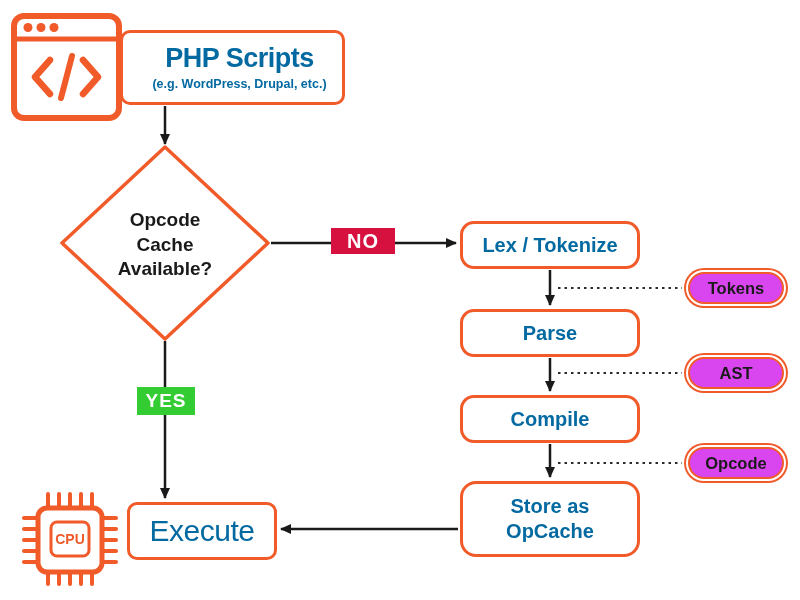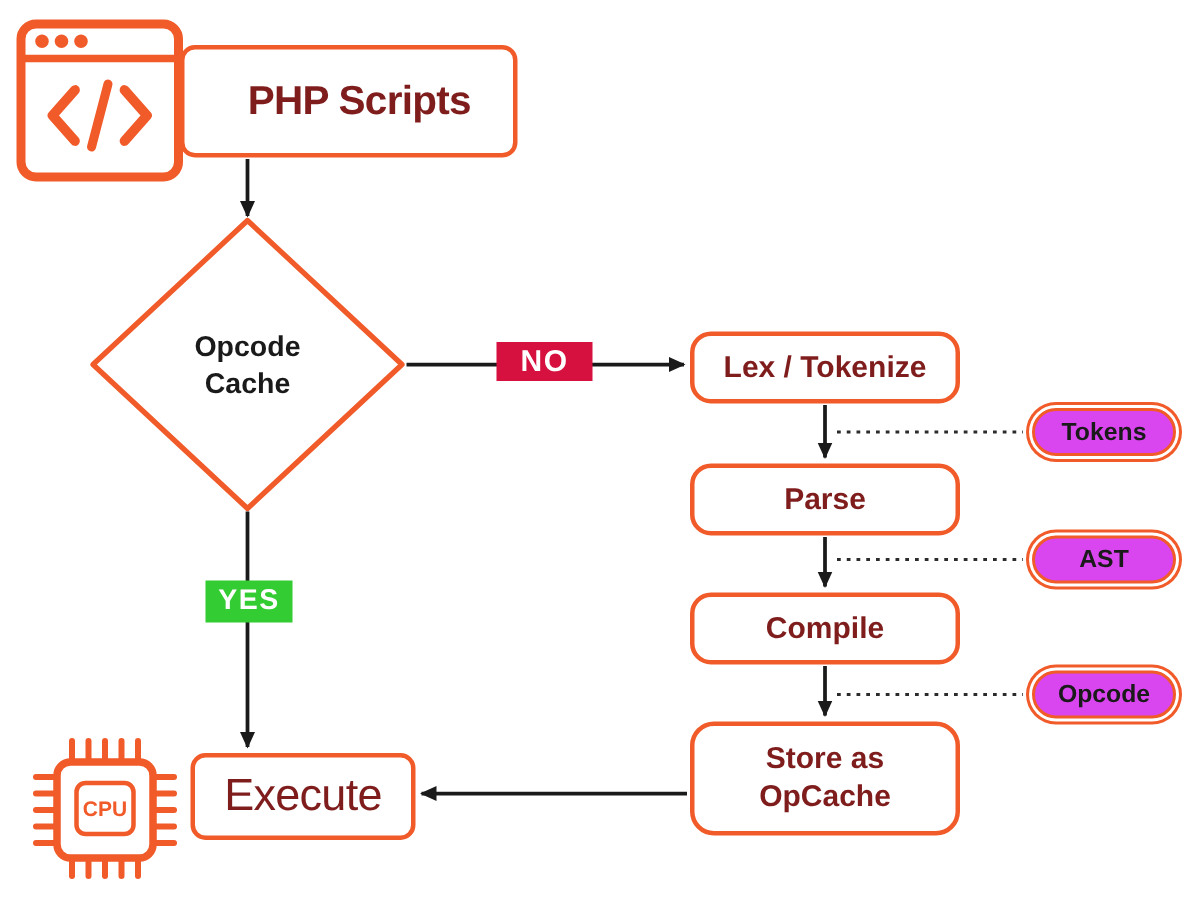--- a/index.html
+++ b/index.html
@@ -5,21 +5,21 @@
   * { margin:0; padding:0; box-sizing:border-box; }
   html,body { background:#ffffff; }
   body { font-family:"Liberation Sans", sans-serif; color:#1a1a1a; }
   .stage { position:relative; width:800px; height:600px; background:#fff; overflow:hidden; }
 
   .wires { position:absolute; left:0; top:0; width:800px; height:600px; }
 
   .node {
     position:absolute; background:#fff; border:3px solid #F15A29;
     display:flex; align-items:center; justify-content:center;
-    font-weight:bold; color:#7f1d1d; text-align:center;
+    font-weight:bold; color:#0369a1; text-align:center;
   }
 
   
   .php-box { left:120px; top:30px; width:225px; height:75px; border-radius:10px;
              flex-direction:column; padding-left:14px; }
   .php-title { font-size:27px; font-weight:bold; letter-spacing:-0.5px; line-height:1.05; }
   .php-sub { font-size:12.5px; font-weight:bold; margin-top:4px; }
 
   .code-icon { position:absolute; left:10px; top:12px; width:113px; height:110px; }
   .cpu-icon  { position:absolute; left:18px; top:482px; width:104px; height:112px; }
@@ -78,38 +78,40 @@
     <line x1="550" y1="444" x2="550" y2="477" stroke="#1a1a1a" stroke-width="2.5" marker-end="url(#arw)"></line>
     <line x1="458" y1="529" x2="281" y2="529" stroke="#1a1a1a" stroke-width="2.5" marker-end="url(#arw)"></line>
 
     <line x1="558" y1="288" x2="682" y2="288" stroke="#2b2b2b" stroke-width="2" stroke-dasharray="2.5 4"></line>
     <line x1="558" y1="373" x2="682" y2="373" stroke="#2b2b2b" stroke-width="2" stroke-dasharray="2.5 4"></line>
     <line x1="558" y1="463" x2="682" y2="463" stroke="#2b2b2b" stroke-width="2" stroke-dasharray="2.5 4"></line>
   </svg>
 
   <div class="node php-box">
     <div class="php-title">PHP Scripts</div>
+    <div class="php-sub">(e.g. WordPress, Drupal, etc.)</div>
   </div>
 
   <div class="code-icon">
     <svg viewBox="0 0 113 110" width="113" height="110">
       <rect x="4" y="4" width="105" height="102" rx="10" fill="#ffffff" stroke="#F15A29" stroke-width="6"></rect>
       <line x1="5" y1="27" x2="108" y2="27" stroke="#F15A29" stroke-width="5"></line>
       <circle cx="18" cy="15.5" r="4.5" fill="#F15A29"></circle>
       <circle cx="31" cy="15.5" r="4.5" fill="#F15A29"></circle>
       <circle cx="44" cy="15.5" r="4.5" fill="#F15A29"></circle>
       <polyline points="40,48 25,65 40,82" fill="none" stroke="#F15A29" stroke-width="6.5" stroke-linecap="round" stroke-linejoin="round"></polyline>
       <polyline points="73,48 88,65 73,82" fill="none" stroke="#F15A29" stroke-width="6.5" stroke-linecap="round" stroke-linejoin="round"></polyline>
       <line x1="62" y1="44" x2="51" y2="86" stroke="#F15A29" stroke-width="6" stroke-linecap="round"></line>
     </svg>
   </div>
 
   <div class="diamond-text">
     <span>Opcode</span>
     <span>Cache</span>
+    <span>Available?</span>
   </div>
 
   <div class="badge badge-no">NO</div>
   <div class="badge badge-yes">YES</div>
 
   <div class="node step step-lex">Lex / Tokenize</div>
   <div class="node step step-parse">Parse</div>
   <div class="node step step-compile">Compile</div>
   <div class="node step step-store">
     <span>Store as</span>

